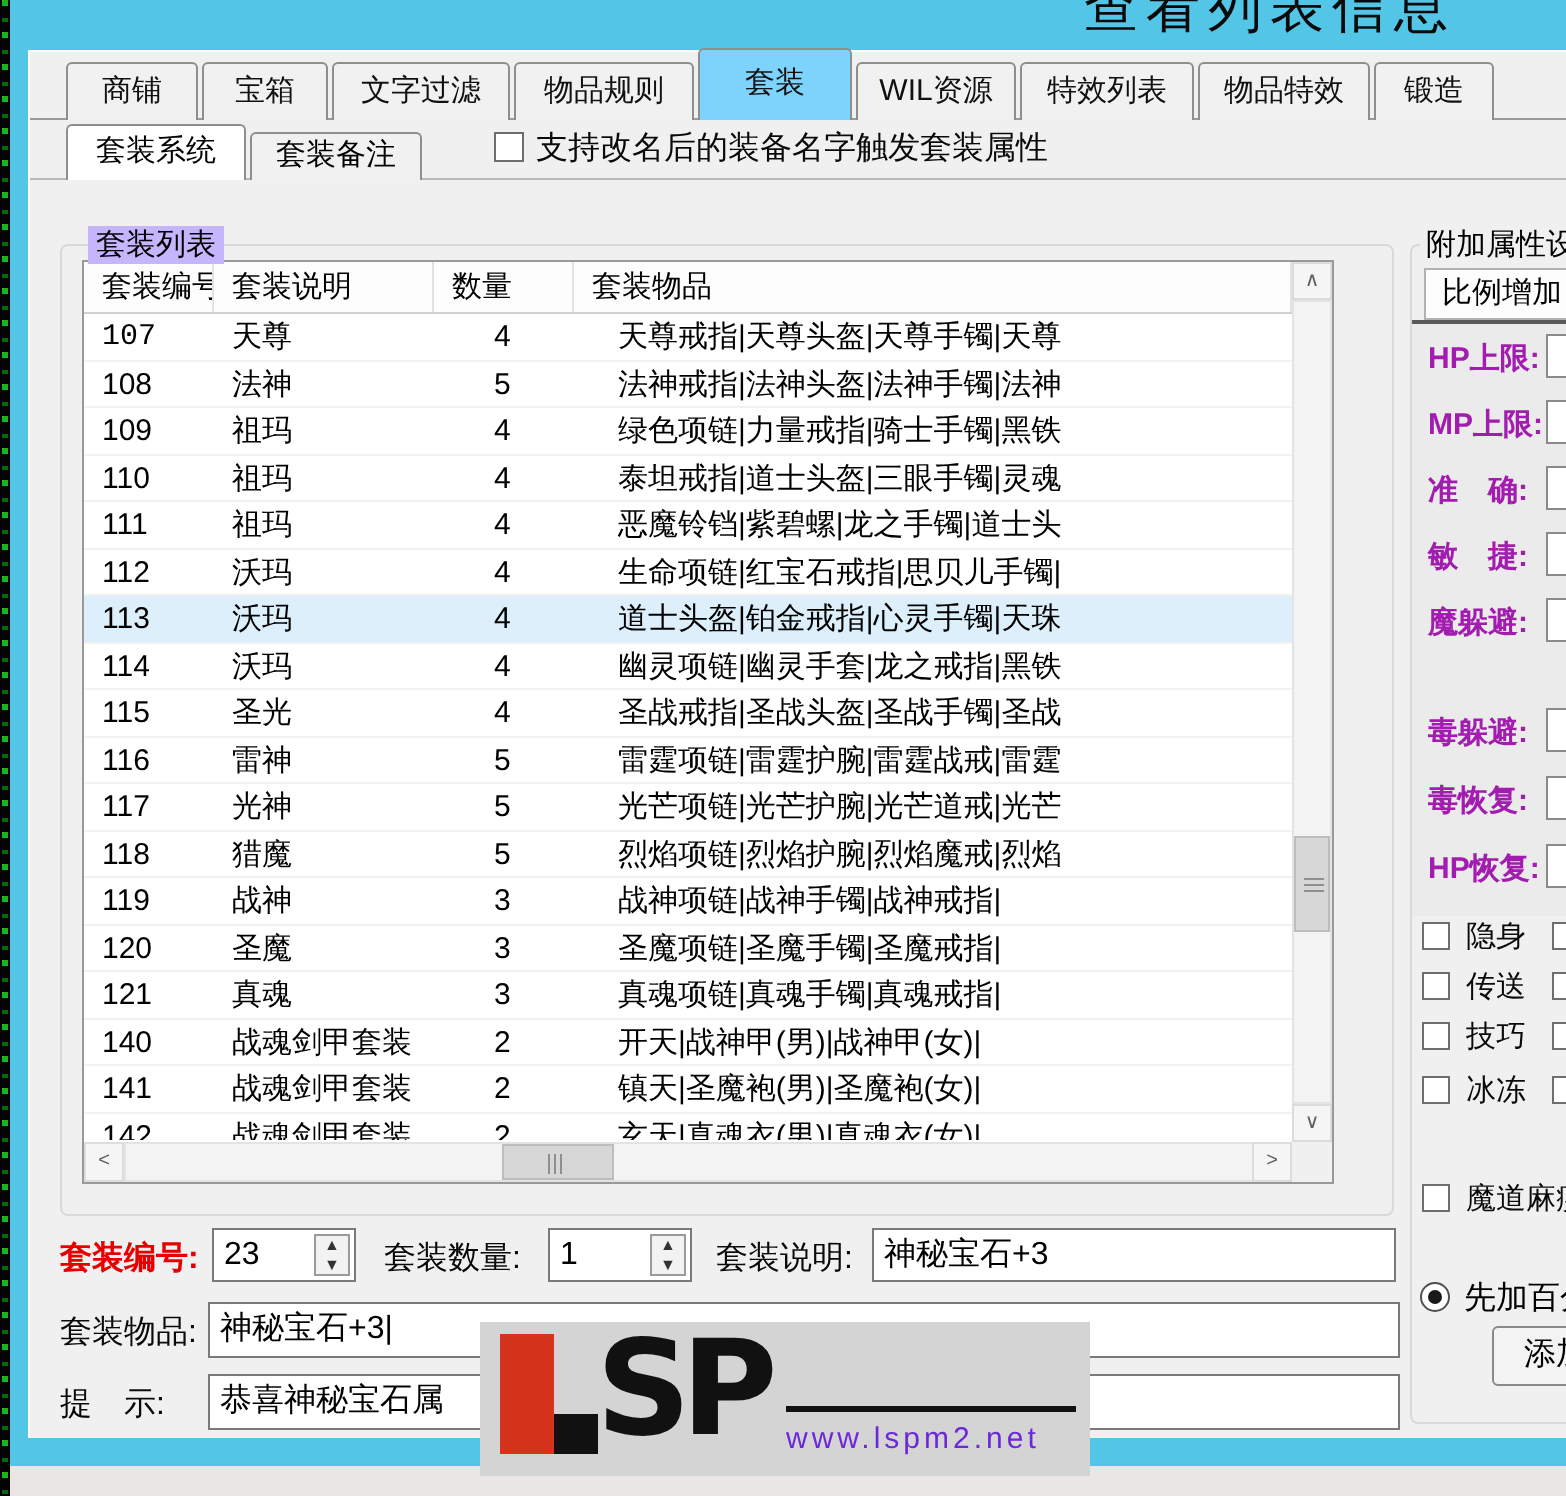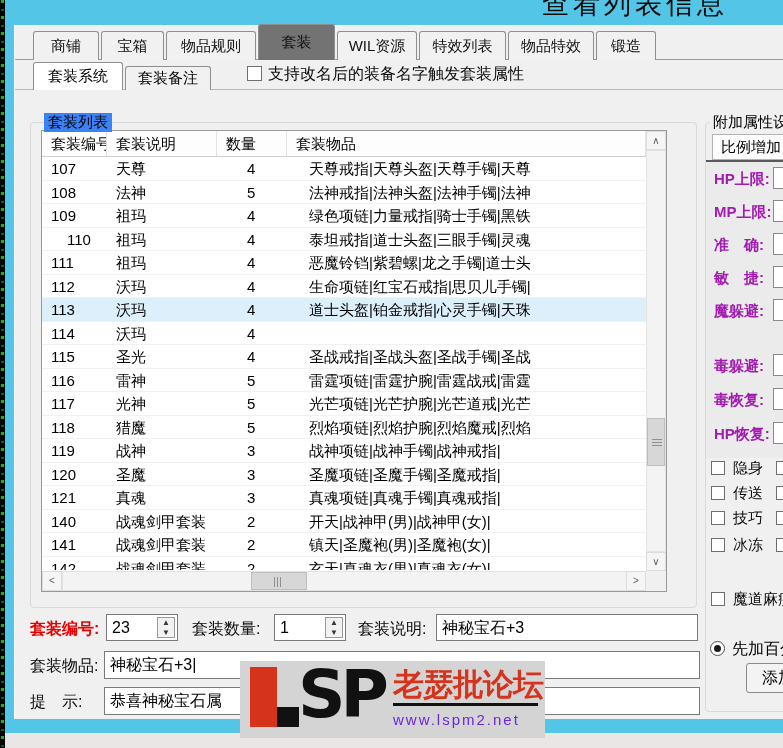--- a/index.html
+++ b/index.html
@@ -16,34 +16,34 @@
   #outer-window{left:5px;top:0;width:778px;height:733px;background:#53c6e8;}
   #window-title{left:537px;top:-14px;font-size:27px;letter-spacing:4px;color:#0a0a0a;white-space:nowrap;}
 
   
   #dialog{left:14px;top:25px;width:769px;height:694px;background:#f0f0f0;border-left:1px solid #fdfdfd;border-top:1px solid #fdfdfd;}
 
   
   #tabbar{left:33px;top:24px;height:36px;display:flex;align-items:flex-end;z-index:2;}
   .tab{height:29px;line-height:27px;text-align:center;font-size:15px;color:#111;
     background:#f1f1f1;border:1px solid #8e8e8e;border-bottom:none;border-radius:3px 3px 0 0;margin-right:2px;flex:none;}
-  .tab.active{height:36px;line-height:33px;background:#737373;position:relative;z-index:3;}
+  .tab.active{height:36px;line-height:33px;background:#7dd3fc;position:relative;z-index:3;}
   #tabline{left:15px;top:59px;width:768px;height:1px;background:#9a9a9a;}
 
   
   .subtab{font-size:15px;text-align:center;border:1px solid #8e8e8e;border-bottom:none;border-radius:3px 3px 0 0;z-index:2;}
   #subtab-system{left:33px;top:62px;width:90px;height:28px;line-height:26px;background:#fff;z-index:3;}
   #subtab-note{left:125px;top:66px;width:86px;height:24px;line-height:22px;background:#f1f1f1;}
   #subtabline{left:15px;top:89px;width:768px;height:1px;background:#b9b9b9;}
   #rename-check{left:247px;top:66px;width:15px;height:15px;background:#fff;border:1px solid #6e6e6e;}
   #rename-label{left:268px;top:64px;font-size:16px;color:#0a0a0a;white-space:nowrap;}
 
   
   #list-group{left:30px;top:122px;width:667px;height:486px;border:1px solid #d9d9d9;border-radius:4px;}
-  #list-group-title{left:44px;top:113px;font-size:15px;background:#3b82f6;padding:0 4px;z-index:2;}
+  #list-group-title{left:44px;top:113px;font-size:15px;background:#c4b5fd;padding:0 4px;z-index:2;}
   #suit-table{left:41px;top:130px;width:626px;height:462px;background:#fff;border:1px solid #999;}
   #thead{position:absolute;left:0;top:0;width:604px;height:26px;background:#fdfdfd;border-bottom:1px solid #cfcfcf;display:flex;font-size:15px;}
   .hcell{border-right:1px solid #e2e2e2;line-height:25px;padding-left:9px;overflow:hidden;white-space:nowrap;flex:none;}
   #tbody{position:absolute;left:0;top:26px;width:604px;height:413px;overflow:hidden;}
   .trow{display:flex;height:23.5px;font-size:15px;border-bottom:1px solid #f1f1f1;white-space:nowrap;}
   .trow.sel{background:#dceffa;}
   .tc{overflow:hidden;flex:none;padding-left:9px;line-height:23px;}
   .tc.qty{padding-left:30px;}
   .tc.items{padding-left:22px;}
 
@@ -98,20 +98,21 @@
 <div class="abs" id="outer-window">
   <div class="abs" id="window-title">查看列表信息</div>
 </div>
 
 <div class="abs" id="dialog"></div>
 
 <div class="abs" id="tabline"></div>
 <div class="abs" id="tabbar">
     <div class="tab" style="width: 66px;">商铺</div>
     <div class="tab" style="width: 63px;">宝箱</div>
+    <div class="tab" style="width: 89px;">文字过滤</div>
     <div class="tab" style="width: 90px;">物品规则</div>
     <div class="tab active" style="width: 77px;">套装</div>
     <div class="tab" style="width: 80px;">WIL资源</div>
     <div class="tab" style="width: 87px;">特效列表</div>
     <div class="tab" style="width: 86px;">物品特效</div>
     <div class="tab" style="width: 60px;">锻造</div>
   </div>
 
 <div class="abs" id="subtabline"></div>
 <div class="abs subtab" id="subtab-system">套装系统</div>
@@ -123,39 +124,39 @@
 <div class="abs" id="list-group-title">套装列表</div>
 <div class="abs" id="suit-table">
   <div id="thead">
       <div class="hcell" style="width: 65px;">套装编号</div>
       <div class="hcell" style="width: 110px;">套装说明</div>
       <div class="hcell" style="width: 70px;">数量</div>
       <div class="hcell" style="width: 359px;">套装物品</div>
     </div>
   <div id="tbody">
       <div class="trow">
-        <div class="tc" style="width: 65px;">107</div>
+        <div class="tc" style="width: 65px; font-family: Liberation Mono, monospace;">107</div>
         <div class="tc" style="width: 110px;">天尊</div>
         <div class="tc qty" style="width: 70px;">4</div>
         <div class="tc items" style="width: 359px;">天尊戒指|天尊头盔|天尊手镯|天尊</div>
       </div>
       <div class="trow">
         <div class="tc" style="width: 65px;">108</div>
         <div class="tc" style="width: 110px;">法神</div>
         <div class="tc qty" style="width: 70px;">5</div>
         <div class="tc items" style="width: 359px;">法神戒指|法神头盔|法神手镯|法神</div>
       </div>
       <div class="trow">
         <div class="tc" style="width: 65px;">109</div>
         <div class="tc" style="width: 110px;">祖玛</div>
         <div class="tc qty" style="width: 70px;">4</div>
         <div class="tc items" style="width: 359px;">绿色项链|力量戒指|骑士手镯|黑铁</div>
       </div>
       <div class="trow">
-        <div class="tc" style="width: 65px; text-align: center;">110</div>
+        <div class="tc" style="width: 65px;">110</div>
         <div class="tc" style="width: 110px;">祖玛</div>
         <div class="tc qty" style="width: 70px;">4</div>
         <div class="tc items" style="width: 359px;">泰坦戒指|道士头盔|三眼手镯|灵魂</div>
       </div>
       <div class="trow">
         <div class="tc" style="width: 65px;">111</div>
         <div class="tc" style="width: 110px;">祖玛</div>
         <div class="tc qty" style="width: 70px;">4</div>
         <div class="tc items" style="width: 359px;">恶魔铃铛|紫碧螺|龙之手镯|道士头</div>
       </div>
@@ -168,20 +169,21 @@
       <div class="trow sel">
         <div class="tc" style="width: 65px;">113</div>
         <div class="tc" style="width: 110px;">沃玛</div>
         <div class="tc qty" style="width: 70px;">4</div>
         <div class="tc items" style="width: 359px;">道士头盔|铂金戒指|心灵手镯|天珠</div>
       </div>
       <div class="trow">
         <div class="tc" style="width: 65px;">114</div>
         <div class="tc" style="width: 110px;">沃玛</div>
         <div class="tc qty" style="width: 70px;">4</div>
+        <div class="tc items" style="width: 359px;">幽灵项链|幽灵手套|龙之戒指|黑铁</div>
       </div>
       <div class="trow">
         <div class="tc" style="width: 65px;">115</div>
         <div class="tc" style="width: 110px;">圣光</div>
         <div class="tc qty" style="width: 70px;">4</div>
         <div class="tc items" style="width: 359px;">圣战戒指|圣战头盔|圣战手镯|圣战</div>
       </div>
       <div class="trow">
         <div class="tc" style="width: 65px;">116</div>
         <div class="tc" style="width: 110px;">雷神</div>
@@ -313,16 +315,15 @@
 <div class="abs ed-label" style="left:30px;top:656px;">套装物品:</div>
 <div class="abs ed-field" style="left:104px;top:651px;width:596px;height:28px;">神秘宝石+3|</div>
 
 <div class="abs ed-label" style="left:30px;top:692px;">提　示:</div>
 <div class="abs ed-field" style="left:104px;top:687px;width:596px;height:28px;">恭喜神秘宝石属</div>
 
 <div class="abs" id="watermark">
   <div id="wm-l-stem"></div>
   <div id="wm-l-foot"></div>
   <div id="wm-sp">SP</div>
-  <div id="wm-forum">老瑟批论坛</div>
   <div id="wm-rule"></div>
   <div id="wm-url">www.lspm2.net</div>
 </div>
 
 </body></html>

